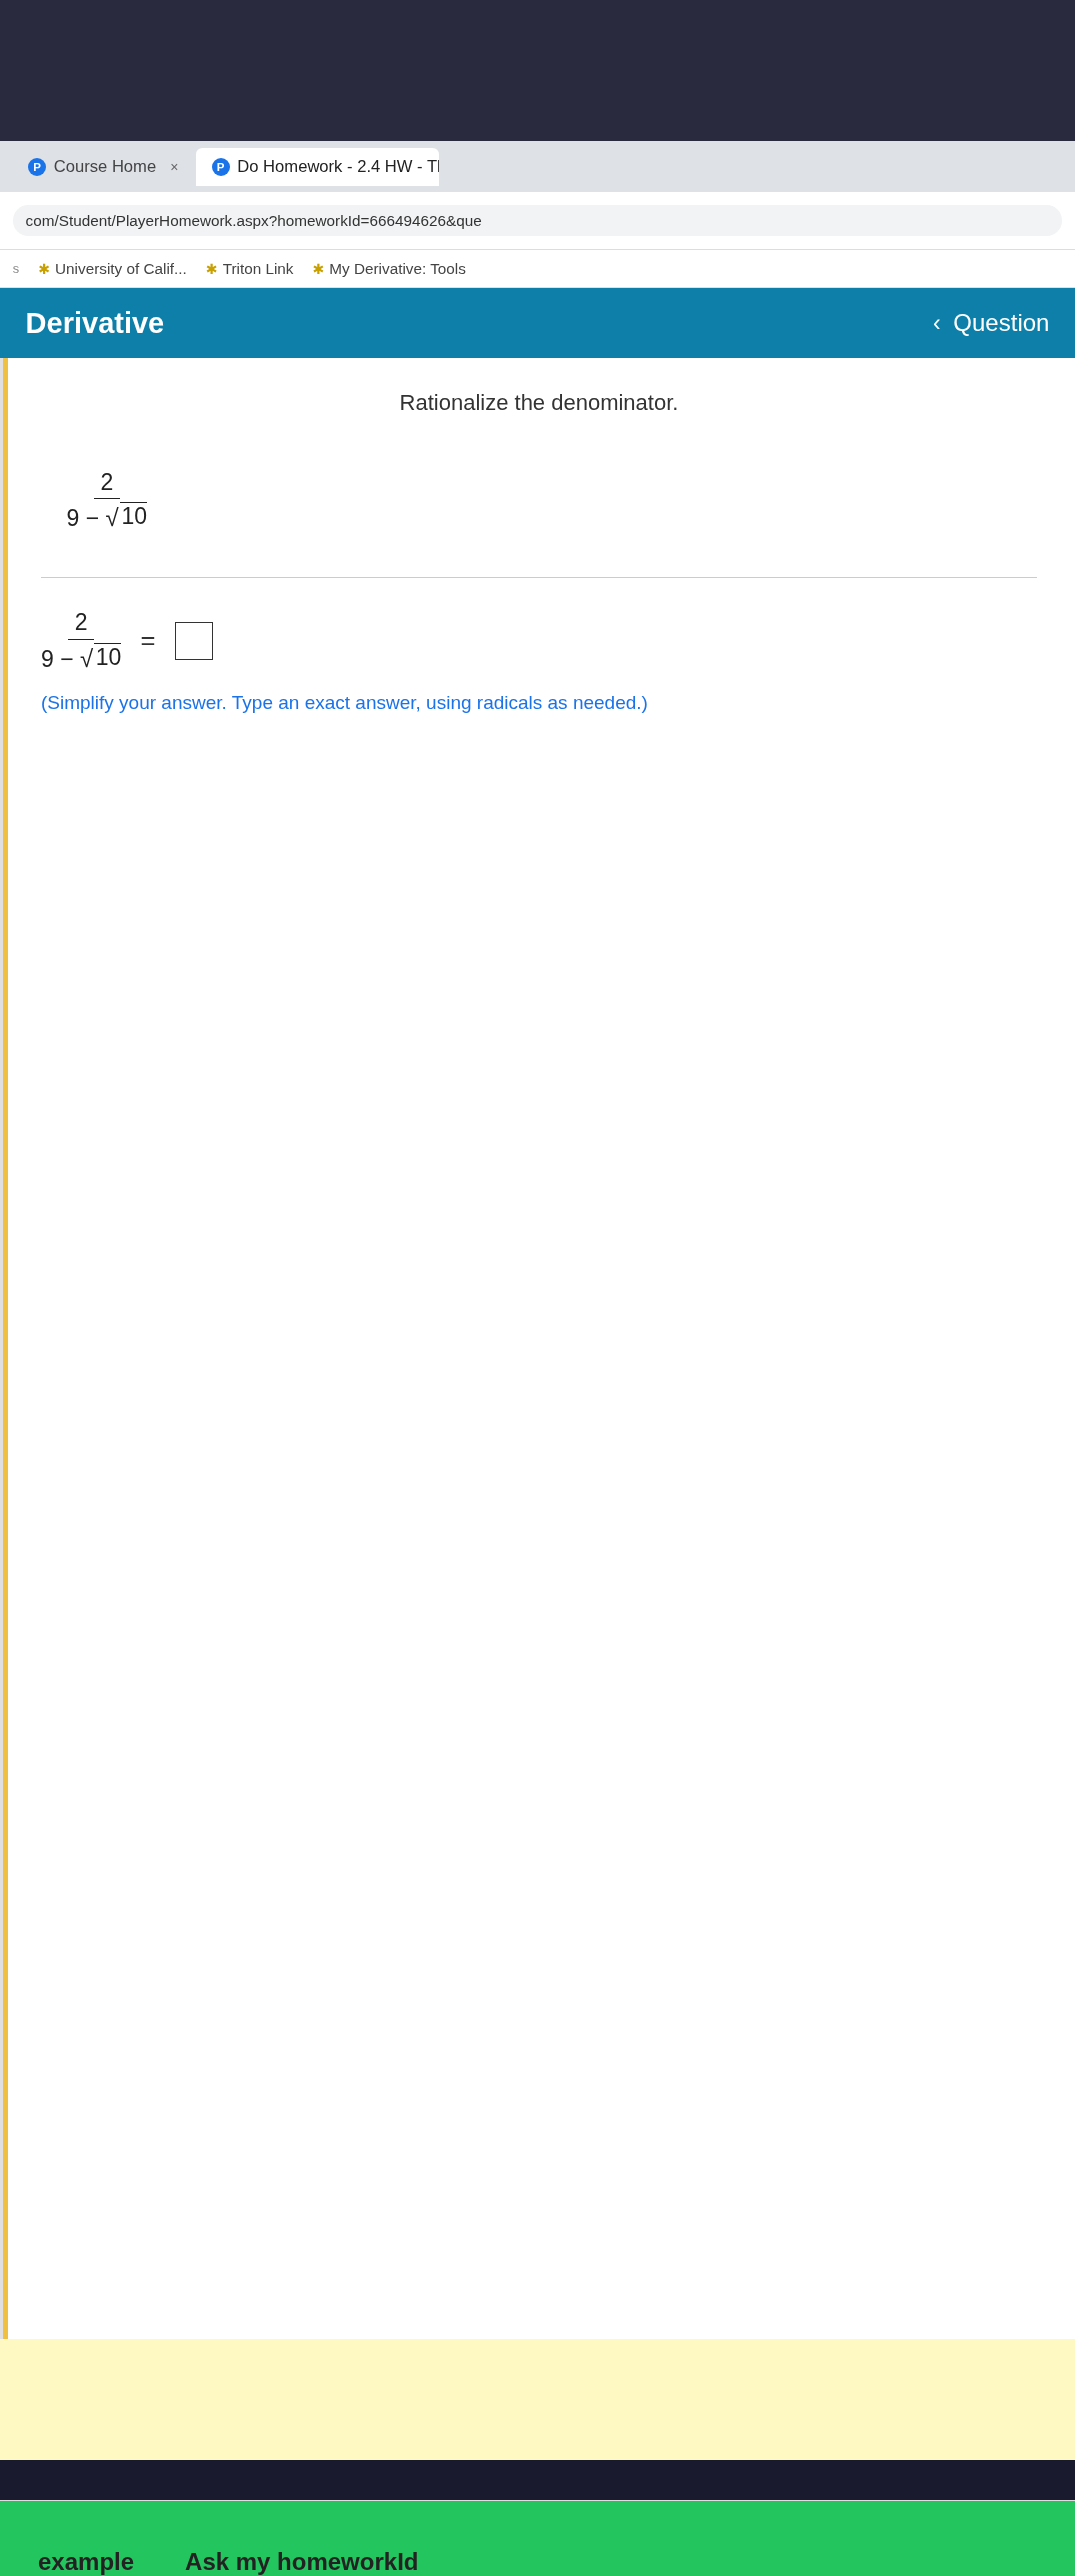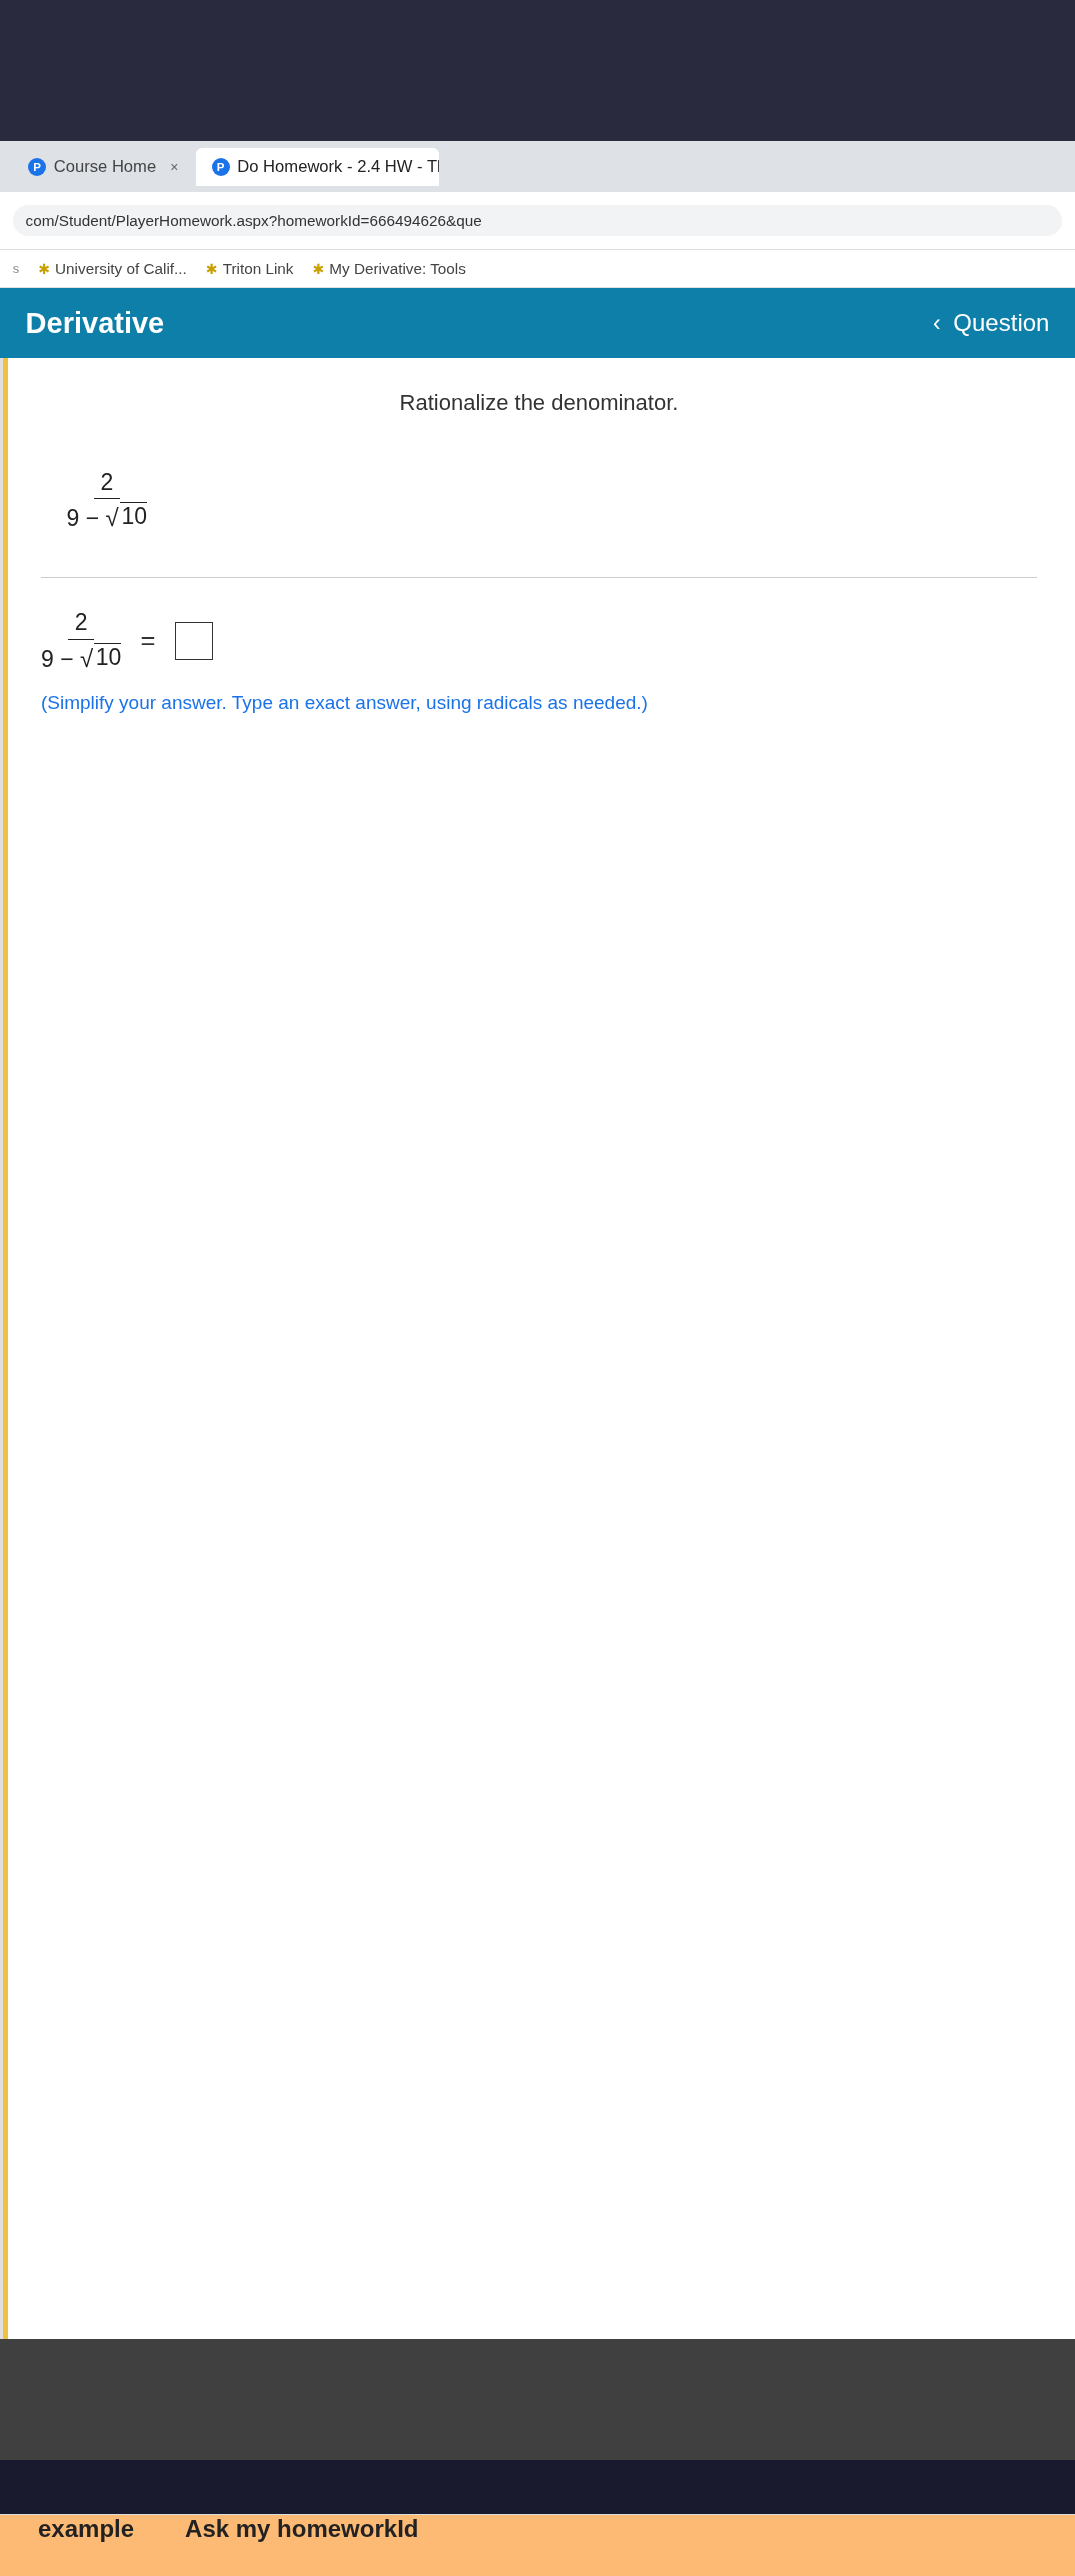--- a/index.html
+++ b/index.html
@@ -127,21 +127,21 @@
       white-space: nowrap;
     }
 
     .bookmark-icon {
       color: #c8a000;
       font-size: 14px;
     }
 
     
     .page-content {
-      background: #404040;
+      background: #fef9c3;
       width: 100%;
       min-height: 2172px;
     }
 
     
     .header-bar {
       background: #0e7fa8;
       height: 70px;
       display: flex;
       align-items: center;
@@ -271,25 +271,25 @@
       font-size: 19px;
       color: #1a73e8;
       margin-top: 19px;
     }
 
     
     .bottom-bar {
       position: fixed;
       bottom: 0;
       width: 1075px;
-      background: #fdba74;
-      height: 62px;
+      background: #22c55e;
+      height: 76px;
       border-top: 0.6px solid #ddd;
       display: flex;
-      align-items: flex-start;
+      align-items: flex-end;
       padding: 0 38px;
       gap: 51px;
     }
 
     .bottom-btn {
       font-size: 24px;
       font-weight: bold;
       color: #222;
       cursor: pointer;
       background: none;

